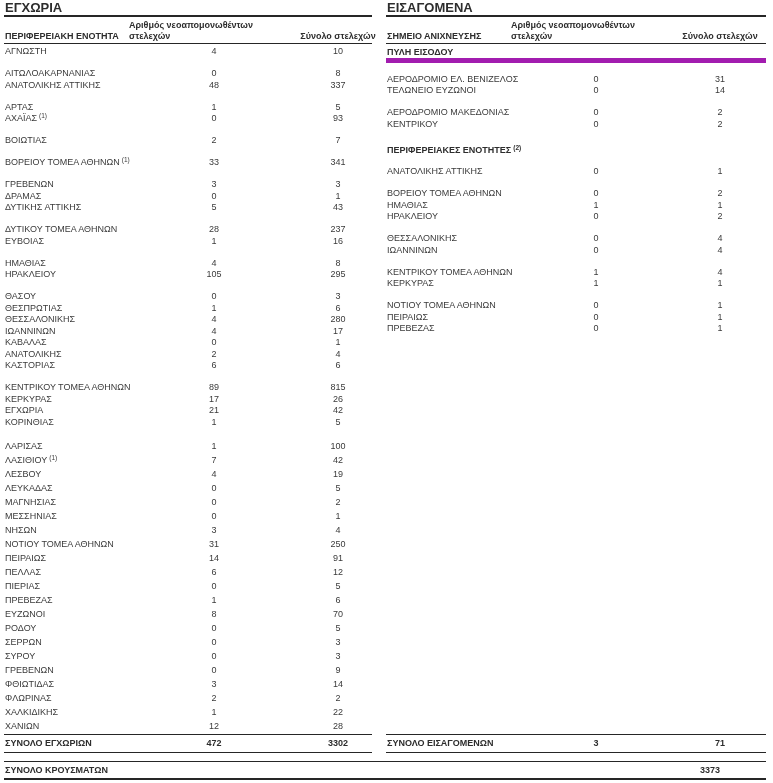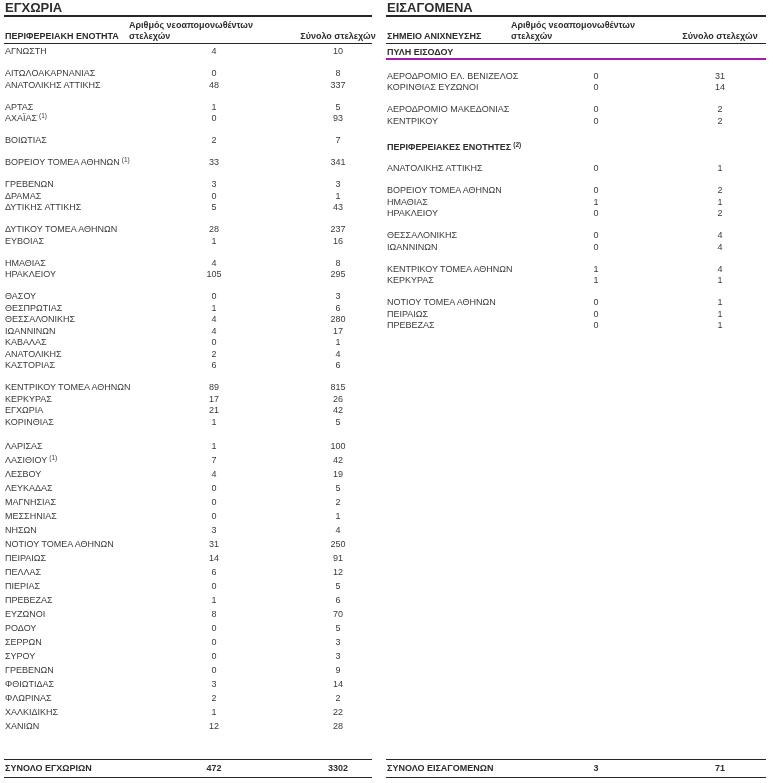--- a/index.html
+++ b/index.html
@@ -50,21 +50,21 @@
 
   .subheader {
     position: relative;
     font-weight: bold;
     color: #2d2d2d;
     height: 12px;
     line-height: 12px;
     padding-left: 1px;
     white-space: nowrap;
   }
-  .subheader.underlined { border-bottom: 2px solid #a21caf; }
+  .subheader.underlined { border-bottom: 5px solid #a21caf; }
   .subheader + .group { margin-top: 10.5px; }
   .rows .subheader:not(:first-child) { margin-top: 13.5px; }
 
   sup {
     font-size: 6.5px;
     vertical-align: baseline;
     position: relative;
     top: -3px;
     margin-left: 2px;
   }
@@ -72,21 +72,20 @@
   .total-row {
     position: absolute;
     top: 734px;
     height: 17px;
     line-height: 17px;
     border-top: 1px solid #262626;
     border-bottom: 1.5px solid #262626;
     font-weight: bold;
     color: #2d2d2d;
     white-space: nowrap;
-    margin-top: 25px;
   }
   .total-row.t-left  { left: 4px;   width: 368px; }
   .total-row.t-right { left: 386px; width: 380px; }
   .total-row .c1 { padding-left: 1px; }
   .total-row .c2, .total-row .c3 { top: 0; height: 17px; line-height: 17px; }
 
   .grand-total {
     position: absolute;
     left: 4px;
     top: 761px;
@@ -196,21 +195,21 @@
       <span class="h-col2">
         <div>Αριθμός νεοαπομονωθέντων</div>
         <div>στελεχών</div>
       </span>
       <span class="h-col3">Σύνολο στελεχών</span>
     </div>
     <div class="rows">
         <div class="subheader underlined">ΠΥΛΗ ΕΙΣΟΔΟΥ</div>
         <div class="group">
           <div class="row"><span class="c1">ΑΕΡΟΔΡΟΜΙΟ ΕΛ. ΒΕΝΙΖΕΛΟΣ</span><span class="c2">0</span><span class="c3">31</span></div>
-          <div class="row"><span class="c1">ΚΟΡΙΝΘΙΑΣ ΕΥΖΩΝΟΙ</span><span class="c2">0</span><span class="c3">14</span></div>
+          <div class="row"><span class="c1">ΤΕΛΩΝΕΙΟ ΕΥΖΩΝΟΙ</span><span class="c2">0</span><span class="c3">14</span></div>
         </div>
         <div class="group">
           <div class="row"><span class="c1">ΑΕΡΟΔΡΟΜΙΟ ΜΑΚΕΔΟΝΙΑΣ</span><span class="c2">0</span><span class="c3">2</span></div>
           <div class="row"><span class="c1">ΚΕΝΤΡΙΚΟΥ</span><span class="c2">0</span><span class="c3">2</span></div>
         </div>
         <div class="subheader">ΠΕΡΙΦΕΡΕΙΑΚΕΣ ΕΝΟΤΗΤΕΣ<sup>(2)</sup></div>
         <div class="group">
           <div class="row"><span class="c1">ΑΝΑΤΟΛΙΚΗΣ ΑΤΤΙΚΗΣ</span><span class="c2">0</span><span class="c3">1</span></div>
         </div>
         <div class="group">
@@ -239,14 +238,18 @@
     <span class="c2">472</span>
     <span class="c3">3302</span>
   </div>
 
   <div class="total-row t-right">
     <span class="c1">ΣΥΝΟΛΟ ΕΙΣΑΓΟΜΕΝΩΝ</span>
     <span class="c2">3</span>
     <span class="c3">71</span>
   </div>
 
+  <div class="grand-total">
+    <span class="gt-label">ΣΥΝΟΛΟ ΚΡΟΥΣΜΑΤΩΝ</span>
+    <span class="gt-value">3373</span>
+  </div>
 
 </div>
 
 </body></html>

